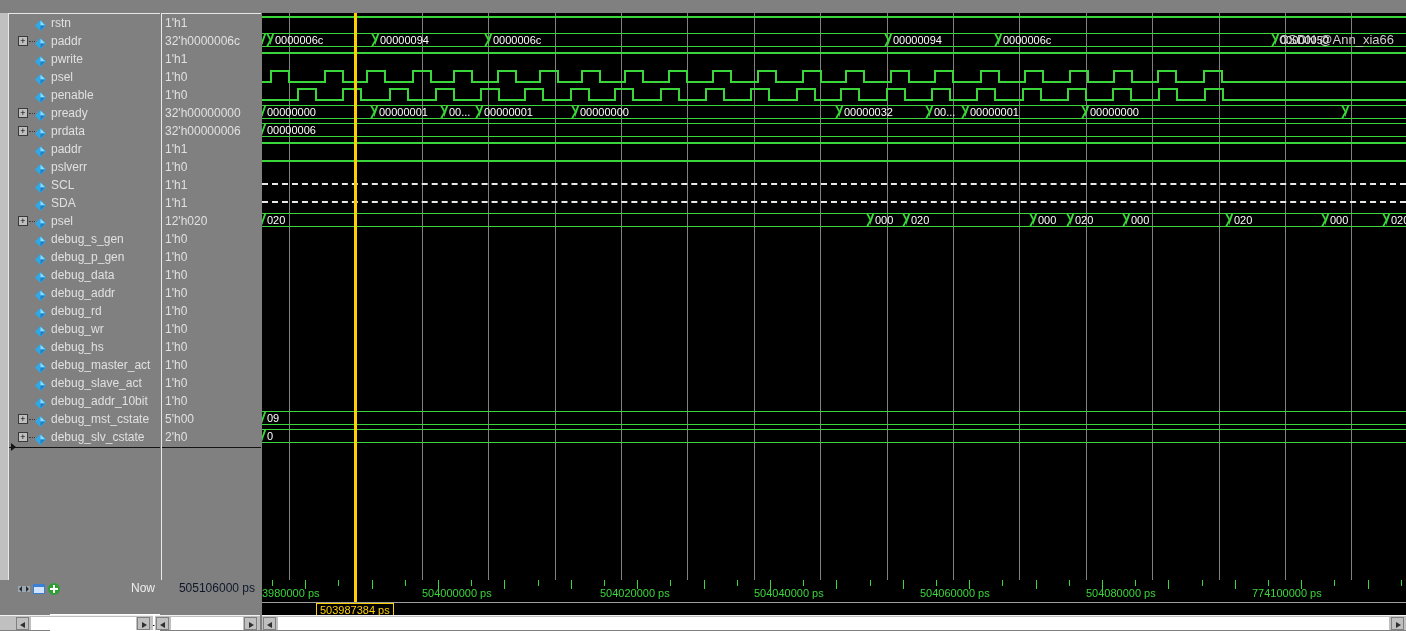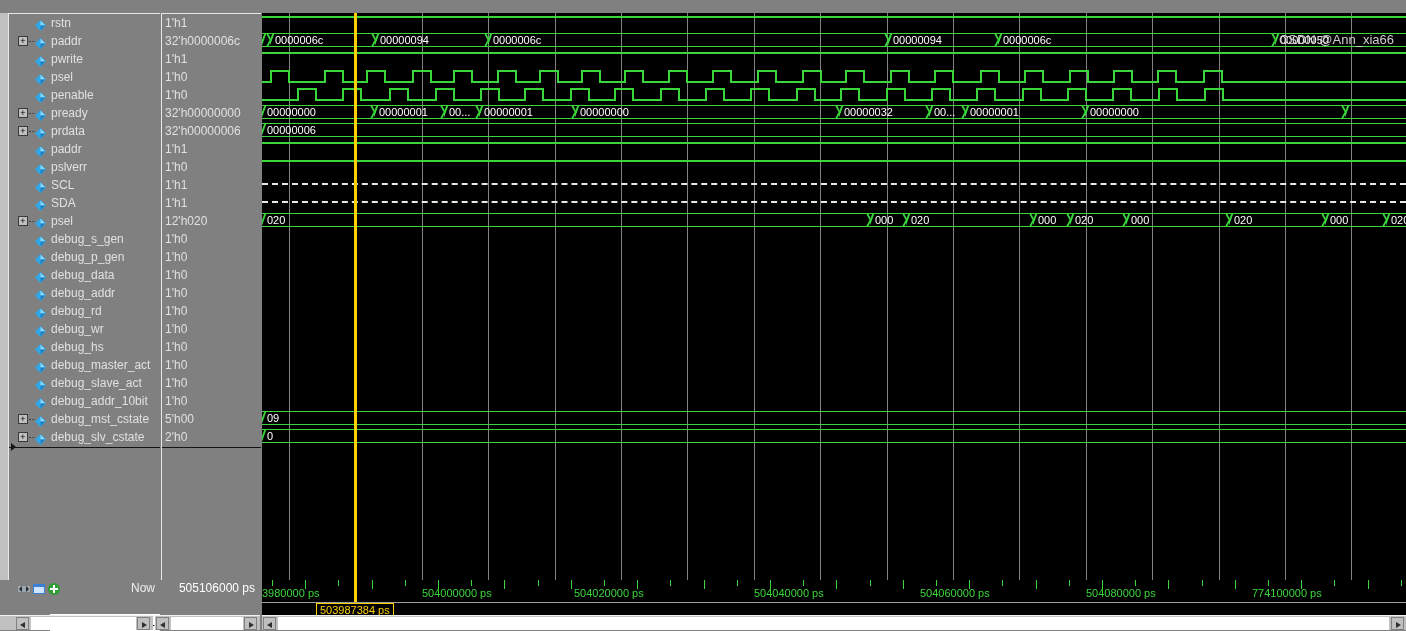--- a/index.html
+++ b/index.html
@@ -193,21 +193,21 @@
   }
   .st-row { position: absolute; left: 0; width: 262px; height: 18px; }
   .st-label {
     position: absolute; left: 50px; width: 110px; height: 17px;
     line-height: 17px; text-align: right; padding-right: 5px;
     color: #eeeeee; font-size: 12px;
   }
   .st-val {
     position: absolute; left: 162px; width: 98px; height: 17px;
     line-height: 17px; text-align: right; padding-right: 5px;
-    color: #ffffff; font-size: 12px;
+    color: #0f172a; font-size: 12px;
   }
   .st-row.cursor .st-label { background: #ffffff; color: #000; }
   .st-row.cursor .st-val { background: #808080; color: #fff; }
 
   .ico { position: absolute; top: 3px; width: 12px; height: 12px; }
 
   
   .hsb {
     position: absolute; height: 15px; background: #c0c0c0;
     border-top: 1px solid #f2f2f2;
@@ -993,21 +993,21 @@
       <div class="tick major" style="left: 906px;"></div>
       <div class="tick" style="left: 940px;"></div>
       <div class="tick major" style="left: 973px;"></div>
       <div class="tick" style="left: 1006px;"></div>
       <div class="tick major" style="left: 1039px;"></div>
       <div class="tick" style="left: 1072px;"></div>
       <div class="tick major" style="left: 1106px;"></div>
       <div class="tick" style="left: 1139px;"></div>
       <div class="rlabel" style="left: 0px;">3980000 ps</div>
       <div class="rlabel" style="left: 160px;">504000000 ps</div>
-      <div class="rlabel" style="left: 312px;">504020000 ps</div>
+      <div class="rlabel" style="left: 338px;">504020000 ps</div>
       <div class="rlabel" style="left: 492px;">504040000 ps</div>
       <div class="rlabel" style="left: 658px;">504060000 ps</div>
       <div class="rlabel" style="left: 824px;">504080000 ps</div>
       <div class="rlabel" style="left: 990px;">774100000 ps</div>
       <div class="cursor-tick" style="left: 92px;"></div>
       <div class="cursor-badge" style="left: 54px;">503987384 ps</div>
     </div>
   <div class="watermark">CSDN @Ann_xia66</div>
 
   <div class="hsb" style="left:0;top:615px;width:153px;">

